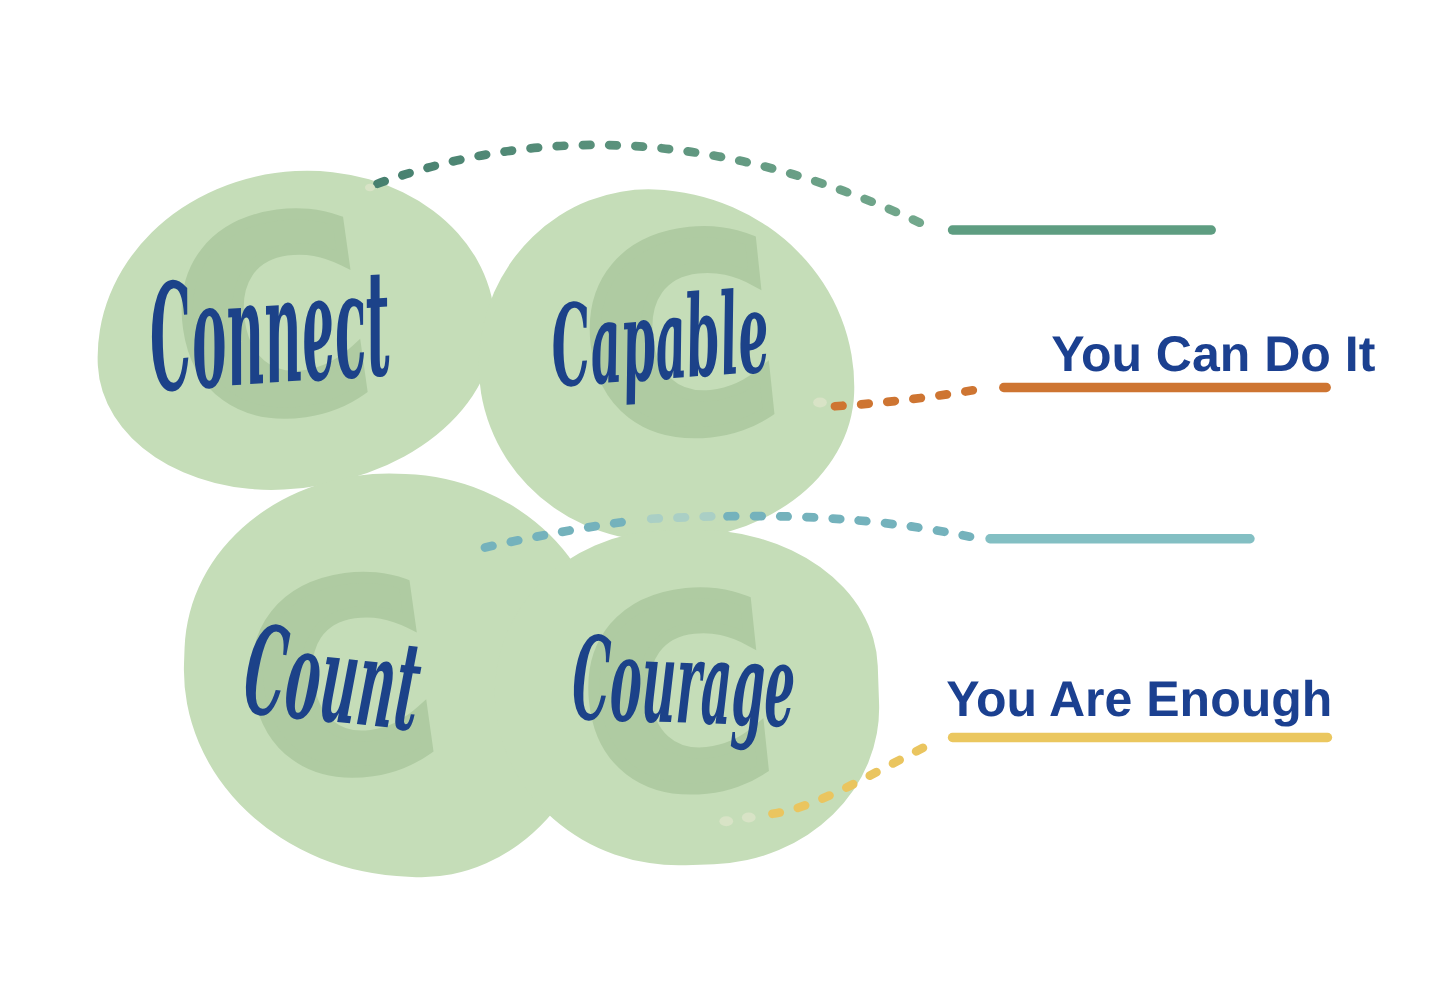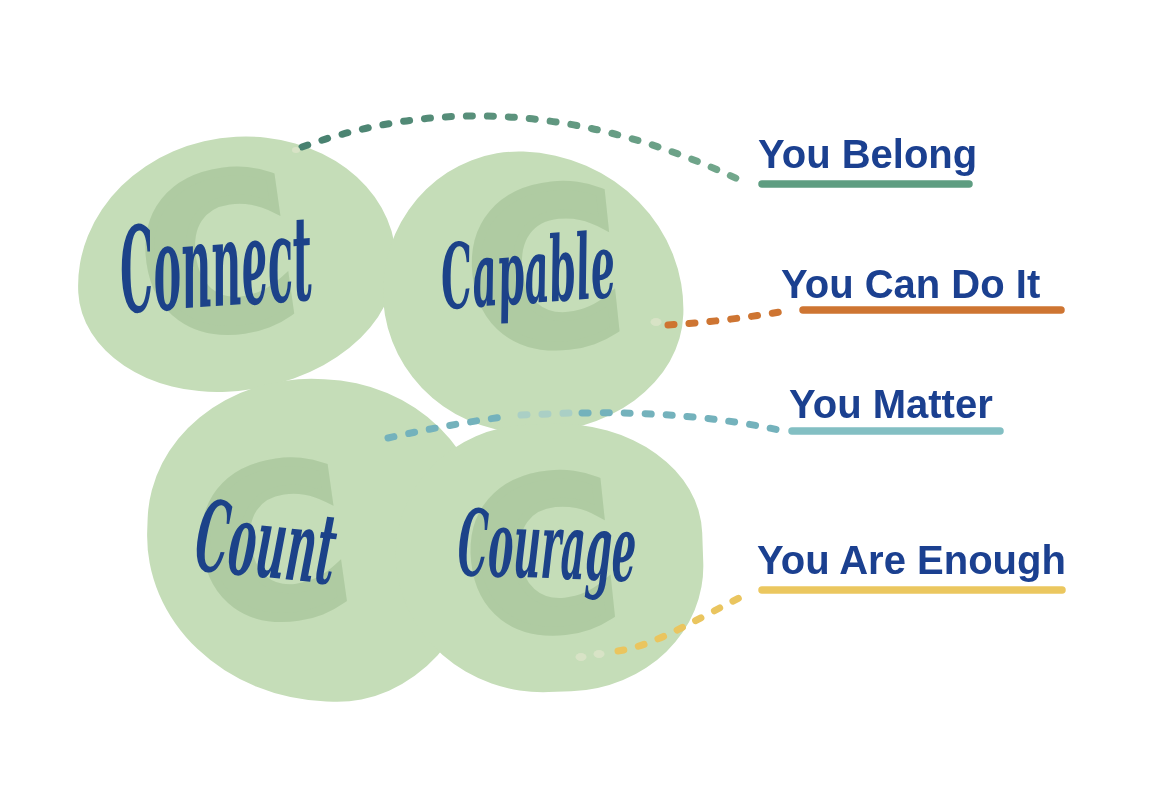--- a/index.html
+++ b/index.html
@@ -25,21 +25,21 @@
     font-family:"DejaVu Serif",serif;font-style:italic;font-weight:bold;
     fill:#1C4289;
   }
   .connector{fill:none;stroke-width:7;stroke-linecap:round;stroke-dasharray:6 15;}
   .underline{stroke-width:7.5;stroke-linecap:round;}
   .callout-label{
     position:absolute;font-size:40px;font-weight:700;color:#1B4090;
     white-space:nowrap;line-height:1;
   }
   .lbl-belong{left:758px;top:134px;}
-  .lbl-cando{left:781px;top:264px;}
+  .lbl-cando{left:841px;top:264px;}
   .lbl-matter{left:789px;top:384px;}
   .lbl-enough{left:757px;top:540px;text-align:center;}
 </style>
 </head>
 <body>
 
 <div class="canvas">
 
   <div class="blob blob-connect"></div>
   <div class="blob blob-capable"></div>
@@ -75,18 +75,16 @@
     <ellipse cx="656" cy="322" rx="5.5" ry="4" fill="#D8E3C6"></ellipse>
     <ellipse cx="581" cy="657" rx="5.5" ry="4" fill="#D8E3C6"></ellipse>
     <ellipse cx="599" cy="654" rx="5.5" ry="4" fill="#D8E3C6"></ellipse>
 
     <line class="underline" x1="762" y1="184" x2="969" y2="184" stroke="#5E9D81"></line>
     <line class="underline" x1="803" y1="310" x2="1061" y2="310" stroke="#CE7532"></line>
     <line class="underline" x1="792" y1="431" x2="1000" y2="431" stroke="#83BFC3"></line>
     <line class="underline" x1="762" y1="590" x2="1062" y2="590" stroke="#EBC75F"></line>
   </svg>
 
-  <div class="callout-label lbl-belong">You Belong</div>
   <div class="callout-label lbl-cando">You Can Do It</div>
-  <div class="callout-label lbl-matter">You Matter</div>
   <div class="callout-label lbl-enough">You Are Enough</div>
 
 </div>
 
 </body></html>

